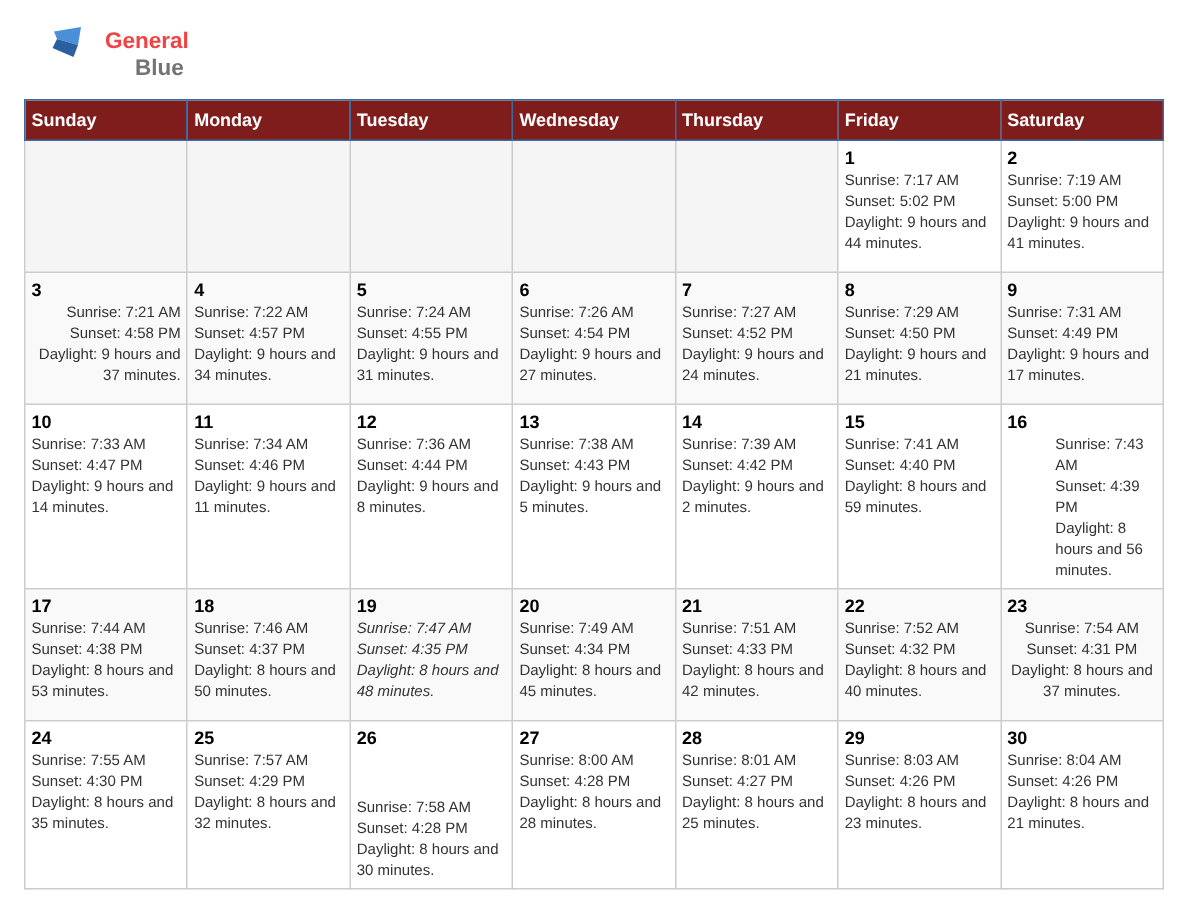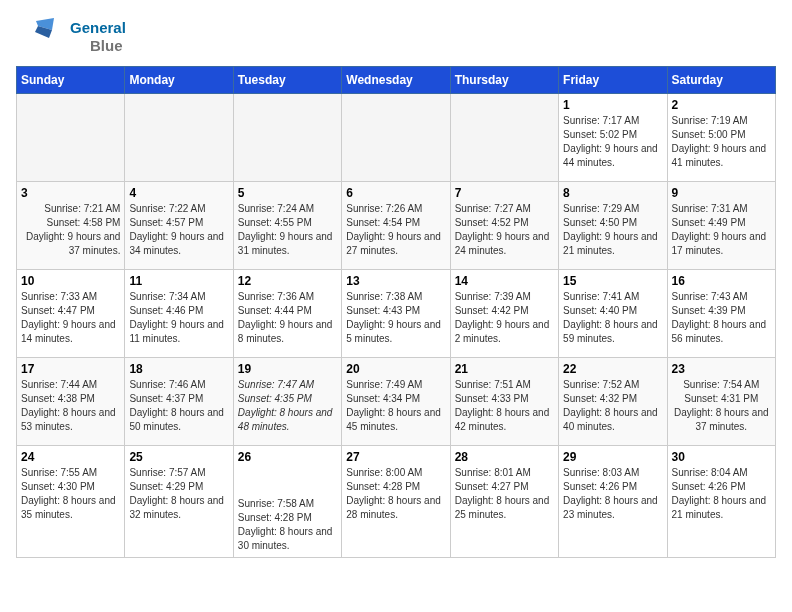--- a/index.html
+++ b/index.html
@@ -32,21 +32,21 @@
     .location {
       font-size: 14px;
       color: #555;
     }
     .calendar {
       width: 100%;
       border-collapse: collapse;
       font-size: 11px;
     }
     .calendar th {
-      background: #1d4ed8;
+      background: #7f1d1d;
       color: #fff;
       padding: 6px 4px;
       text-align: left;
       font-size: 12px;
       font-weight: bold;
       border: 1px solid #3a6aa0;
     }
     .calendar td {
       border: 1px solid #ccc;
       vertical-align: top;
@@ -76,21 +76,21 @@
 </head>
 <body>
 
 <div class="header-area">
   <div class="logo">
       <svg width="50" height="42" viewBox="0 0 50 42">
         <polygon points="20,5 38,2 36,14 22,10" fill="#4a90d9"></polygon>
         <polygon points="22,10 36,14 33,22 19,16" fill="#2a5fa0"></polygon>
       </svg>
       <div style="display: flex; flex-direction: column; line-height: 1.2;">
-        <span style="font-size: 15px; font-weight: bold; color: #0369a1;">General</span>
+        <span style="font-size: 15px; font-weight: bold; color: #ef4444;">General</span>
         <span style="font-size: 15px; font-weight: bold; color: #737373; margin-left: 20px;">Blue</span>
       </div>
     </div>
   <div class="title-area">
     <div class="month-title"></div>
     <div class="location"></div>
   </div>
 </div>
 
 <table class="calendar">
@@ -201,21 +201,21 @@
 Daylight: 9 hours and 2 minutes.</div>
         </td>
         <td>
           <span class="day-number">15</span>
           <div class="day-info" style="white-space: pre-line;">Sunrise: 7:41 AM
 Sunset: 4:40 PM
 Daylight: 8 hours and 59 minutes.</div>
         </td>
         <td>
           <span class="day-number">16</span>
-          <div class="day-info" style="white-space: pre-line;">Sunrise: 7:43 AM
+          <div class="day-info" style="white-space: pre-line; margin-left: 32px;">Sunrise: 7:43 AM
 Sunset: 4:39 PM
 Daylight: 8 hours and 56 minutes.</div>
         </td>
       </tr>
       <tr>
         <td>
           <span class="day-number">17</span>
           <div class="day-info" style="white-space: pre-line;">Sunrise: 7:44 AM
 Sunset: 4:38 PM
 Daylight: 8 hours and 53 minutes.</div>

